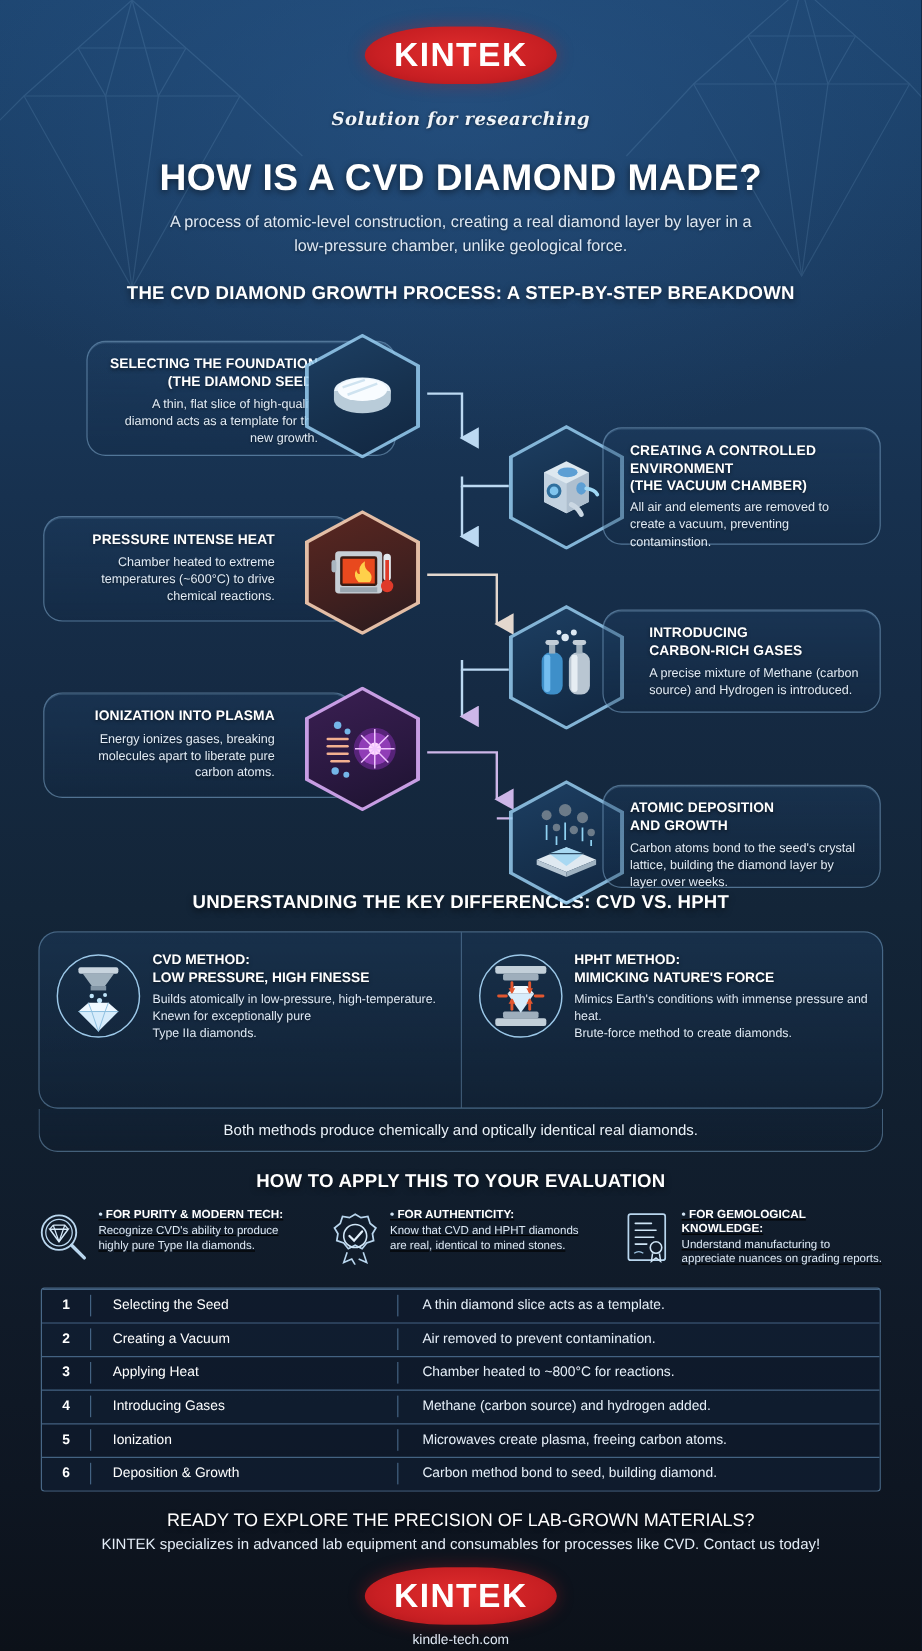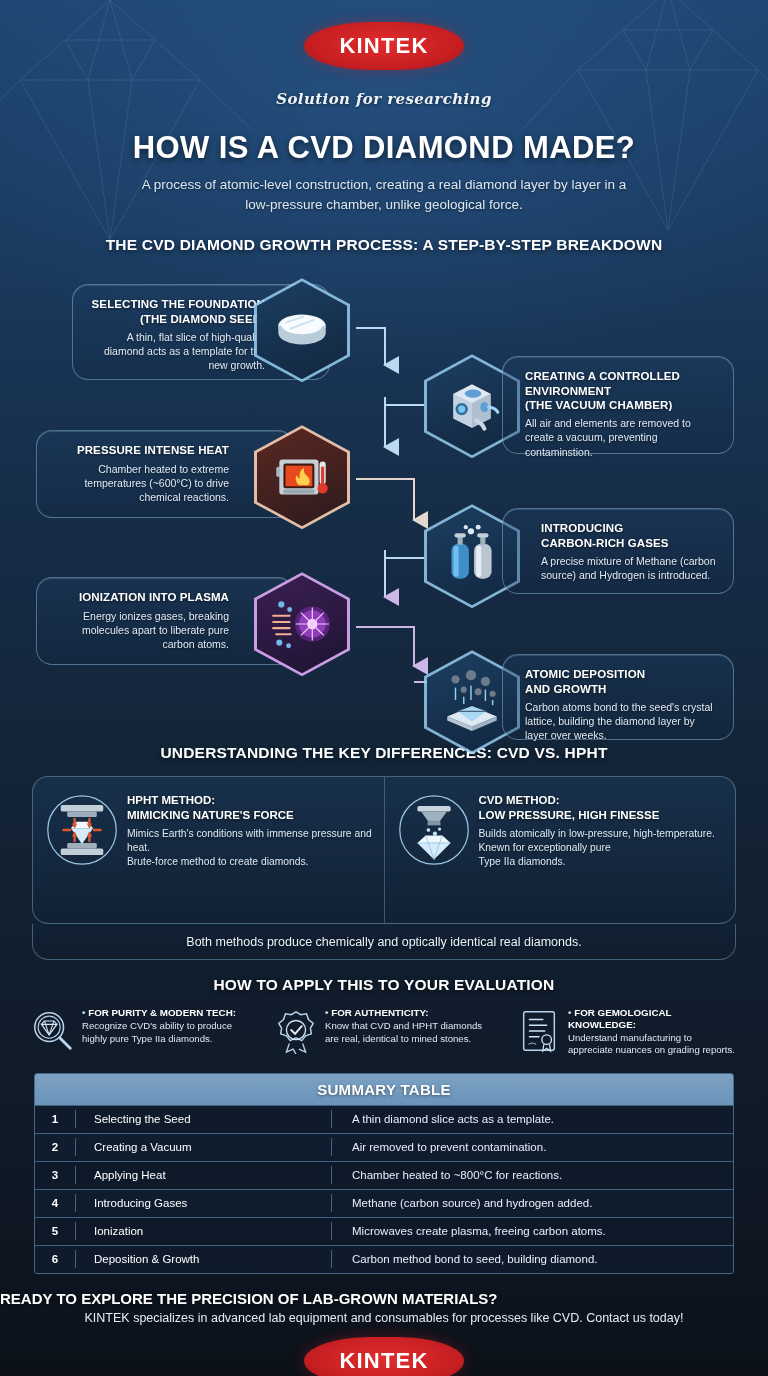--- a/index.html
+++ b/index.html
@@ -34,21 +34,21 @@
   
   .logo-pill {
     position: relative; margin: 0 auto;
     width: 160px; height: 48px;
     background: radial-gradient(ellipse at 50% 45%, #e02d2d 0%, #c81f23 62%, #a8161b 100%);
     border-radius: 50% / 60%;
     display: flex; align-items: center; justify-content: center;
     box-shadow: 0 0 14px rgba(200,30,35,.35);
   }
   .logo-pill .txt {
-    color: #fff; font-weight: 700; font-size: 22px; letter-spacing: 1.2px;
+    color: #fff; font-weight: 700; font-size: 28px; letter-spacing: 1.2px;
   }
   .tagline {
     text-align: center; color: #eef3f8; font-size: 15px;
     font-family: "DejaVu Serif", serif; font-style: italic; font-weight: 600;
     margin-top: 20px; letter-spacing: .4px;
     text-shadow: 0 1px 3px rgba(0,0,0,.5);
   }
   h1.main-title {
     text-align: center; color: #ffffff;
     font-size: 31px; font-weight: 700; letter-spacing: .4px;
@@ -128,21 +128,21 @@
   .cmp-txt p { color:#dfeaf6; font-size: 10.3px; line-height: 1.38; text-shadow: 0 1px 2px rgba(0,0,0,.4); }
   .both-note {
     margin: 0 32px; height: 36px; border: 1px solid rgba(140,185,225,.42);
     border-top: none; border-radius: 0 0 16px 16px;
     display:flex; align-items:center; justify-content:center;
     color:#eaf2fa; font-size: 12.5px; text-shadow: 0 1px 3px rgba(0,0,0,.45);
     background: linear-gradient(180deg, rgba(18,40,66,.26) 0%, rgba(14,30,50,.10) 100%);
   }
 
   
-  .apply-row { display: flex; margin: 12px 30px 0; gap: 21px; }
+  .apply-row { display: flex; margin: 12px 30px 0; gap: 21px; text-decoration: underline; }
   .apply-item { flex: 1; display: flex; gap: 6px; align-items: flex-start; }
   .apply-icon { width: 46px; height: 46px; flex: 0 0 46px; margin-top: 2px; }
   .apply-txt { padding-top: 1px; }
   .apply-txt h4 {
     color:#fff; font-size: 9.8px; font-weight: 700; line-height: 1.2; margin-bottom: 1px;
   }
   .apply-txt h4::before { content: "\2022  "; color:#cfe2f3; }
   .apply-txt p { color:#dce8f4; font-size: 9.6px; line-height: 1.32; }
 
   
@@ -159,21 +159,21 @@
   .t-row { display:flex; align-items:center; height: 28px;
     border-top: 1px solid rgba(120,170,215,.5); background: rgba(14,28,48,.55); }
   .t-row:nth-child(even) { background: rgba(17,33,54,.55); }
   .t-num { width: 40px; text-align:center; color:#fff; font-weight:700; font-size: 11.5px; }
   .t-sep { width: 1px; height: 18px; background: rgba(120,170,215,.5); }
   .t-name { width: 255px; padding-left: 18px; color:#fff; font-weight:400; font-size: 11.5px; }
   .t-desc { flex:1; padding-left: 20px; color:#e7f0f9; font-size: 11.5px; }
 
   
   .foot-title {
-    text-align:left; color:#fff; font-weight:700; font-size: 15px; margin-top: 16px;
+    text-align:center; color:#fff; font-weight:400; font-size: 15px; margin-top: 16px;
     text-shadow: 0 1px 4px rgba(0,0,0,.5);
   }
   .foot-sub { text-align:center; color:#e4edf7; font-size: 12.5px; margin-top: 4px; }
   .foot-logo { margin-top: 12px; }
   .foot-url { text-align:center; color:#dfe9f4; font-size: 11.5px; margin-top: 7px; }
 </style>
 </head>
 <body>
 
 <div id="page">
@@ -391,20 +391,45 @@
       <h3>
         <span>ATOMIC DEPOSITION</span><br><span>AND GROWTH</span>
       </h3>
       <p>Carbon atoms bond to the seed's crystal lattice, building the diamond layer by layer over weeks.</p>
     </div>
   </div>
 
   <div class="section-head" style="margin-top:2px;">UNDERSTANDING THE KEY DIFFERENCES: CVD VS. HPHT</div>
 
   <div class="compare">
+    <div class="cmp-col">
+      <svg class="cmp-icon" viewBox="0 0 80 80">
+        <circle cx="40" cy="40" r="37" fill="none" stroke="#9cc8e8" stroke-width="1.3"></circle>
+        <rect x="22" y="14" width="36" height="6" rx="2" fill="#c8d4de"></rect>
+        <path d="M26 20 L54 20 L46 31 L34 31 Z" fill="#9fb0bd"></path>
+        <rect x="33" y="31" width="14" height="4" fill="#8295a5"></rect>
+        <g fill="#bfe4fa">
+            <circle cx="34" cy="40" r="2"></circle>
+            <circle cx="41" cy="44" r="2.3"></circle>
+            <circle cx="46" cy="39" r="1.8"></circle>
+            <circle cx="38" cy="48" r="1.6"></circle>
+          </g>
+        <path d="M22 54 L58 54 L40 72 Z" fill="#d7ecfb"></path>
+        <path d="M22 54 L31 46 L49 46 L58 54 Z" fill="#eff8ff"></path>
+        <path d="M31 46 L34 54 L40 72 M49 46 L46 54 L40 72 M22 54 L58 54" stroke="#8fc0e0" stroke-width=".9" fill="none"></path>
+      </svg>
+      <div class="cmp-txt">
+        <h3>
+          <span>CVD METHOD:</span><br><span>LOW PRESSURE, HIGH FINESSE</span>
+        </h3>
+        <p style="white-space:pre-line;">Builds atomically in low-pressure, high-temperature.
+Knewn for exceptionally pure
+Type IIa diamonds.</p>
+      </div>
+    </div>
     <div class="cmp-col">
       <svg class="cmp-icon" viewBox="0 0 80 80">
         <circle cx="40" cy="40" r="37" fill="none" stroke="#9cc8e8" stroke-width="1.3"></circle>
         <rect x="17" y="13" width="46" height="7" rx="2" fill="#c2cfd9"></rect>
         <rect x="24" y="20" width="32" height="6" rx="1.5" fill="#9eaebc"></rect>
         <rect x="17" y="60" width="46" height="7" rx="2" fill="#c2cfd9"></rect>
         <rect x="24" y="54" width="32" height="6" rx="1.5" fill="#9eaebc"></rect>
         <path d="M28 38 L52 38 L40 55 Z" fill="#d7ecfb"></path>
         <path d="M28 38 L34 31 L46 31 L52 38 Z" fill="#f0f9ff"></path>
         <g stroke="#e2562f" stroke-width="2.6" fill="none" stroke-linecap="round">
@@ -423,45 +448,20 @@
         </g>
       </svg>
       <div class="cmp-txt">
         <h3>
           <span>HPHT METHOD:</span><br><span>MIMICKING NATURE'S FORCE</span>
         </h3>
         <p style="white-space:pre-line;">Mimics Earth's conditions with immense pressure and heat.
 Brute-force method to create diamonds.</p>
       </div>
     </div>
-    <div class="cmp-col">
-      <svg class="cmp-icon" viewBox="0 0 80 80">
-        <circle cx="40" cy="40" r="37" fill="none" stroke="#9cc8e8" stroke-width="1.3"></circle>
-        <rect x="22" y="14" width="36" height="6" rx="2" fill="#c8d4de"></rect>
-        <path d="M26 20 L54 20 L46 31 L34 31 Z" fill="#9fb0bd"></path>
-        <rect x="33" y="31" width="14" height="4" fill="#8295a5"></rect>
-        <g fill="#bfe4fa">
-            <circle cx="34" cy="40" r="2"></circle>
-            <circle cx="41" cy="44" r="2.3"></circle>
-            <circle cx="46" cy="39" r="1.8"></circle>
-            <circle cx="38" cy="48" r="1.6"></circle>
-          </g>
-        <path d="M22 54 L58 54 L40 72 Z" fill="#d7ecfb"></path>
-        <path d="M22 54 L31 46 L49 46 L58 54 Z" fill="#eff8ff"></path>
-        <path d="M31 46 L34 54 L40 72 M49 46 L46 54 L40 72 M22 54 L58 54" stroke="#8fc0e0" stroke-width=".9" fill="none"></path>
-      </svg>
-      <div class="cmp-txt">
-        <h3>
-          <span>CVD METHOD:</span><br><span>LOW PRESSURE, HIGH FINESSE</span>
-        </h3>
-        <p style="white-space:pre-line;">Builds atomically in low-pressure, high-temperature.
-Knewn for exceptionally pure
-Type IIa diamonds.</p>
-      </div>
-    </div>
   </div>
   <div class="both-note">Both methods produce chemically and optically identical real diamonds.</div>
 
   <div class="section-head" style="margin-top:16px;">HOW TO APPLY THIS TO YOUR EVALUATION</div>
 
   <div class="apply-row">
     <div class="apply-item">
       <svg class="apply-icon" viewBox="0 0 48 48">
         <circle cx="20" cy="20" r="15" fill="none" stroke="#b9d6ee" stroke-width="1.6"></circle>
         <circle cx="20" cy="20" r="11.5" fill="none" stroke="#b9d6ee" stroke-width="1.1"></circle>
@@ -503,21 +503,20 @@
         <path d="M13 38 q4-3 8 0" fill="none" stroke="#9bc0de" stroke-width="1.1"></path>
       </svg>
       <div class="apply-txt">
         <h4>FOR GEMOLOGICAL KNOWLEDGE:</h4>
         <p>Understand manufacturing to appreciate nuances on grading reports.</p>
       </div>
     </div>
   </div>
 
   <div class="table">
-    <div class="t-head">SUMMARY TABLE</div>
     <div id="table-body">
         <div class="t-row">
           <div class="t-num">1</div>
           <div class="t-sep"></div>
           <div class="t-name">Selecting the Seed</div>
           <div class="t-sep"></div>
           <div class="t-desc">A thin diamond slice acts as a template.</div>
         </div>
         <div class="t-row">
           <div class="t-num">2</div>

